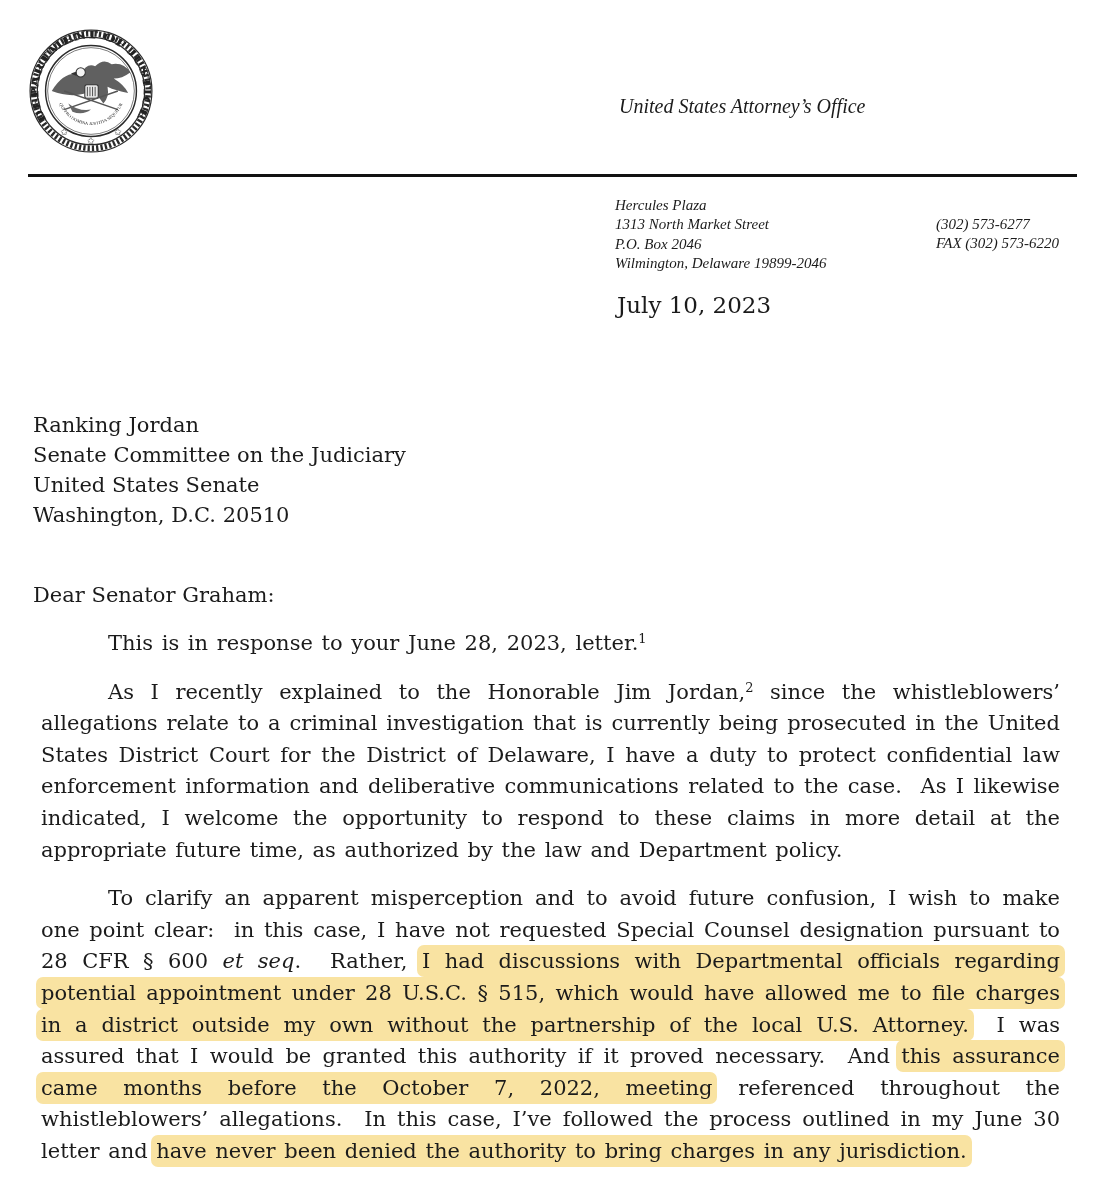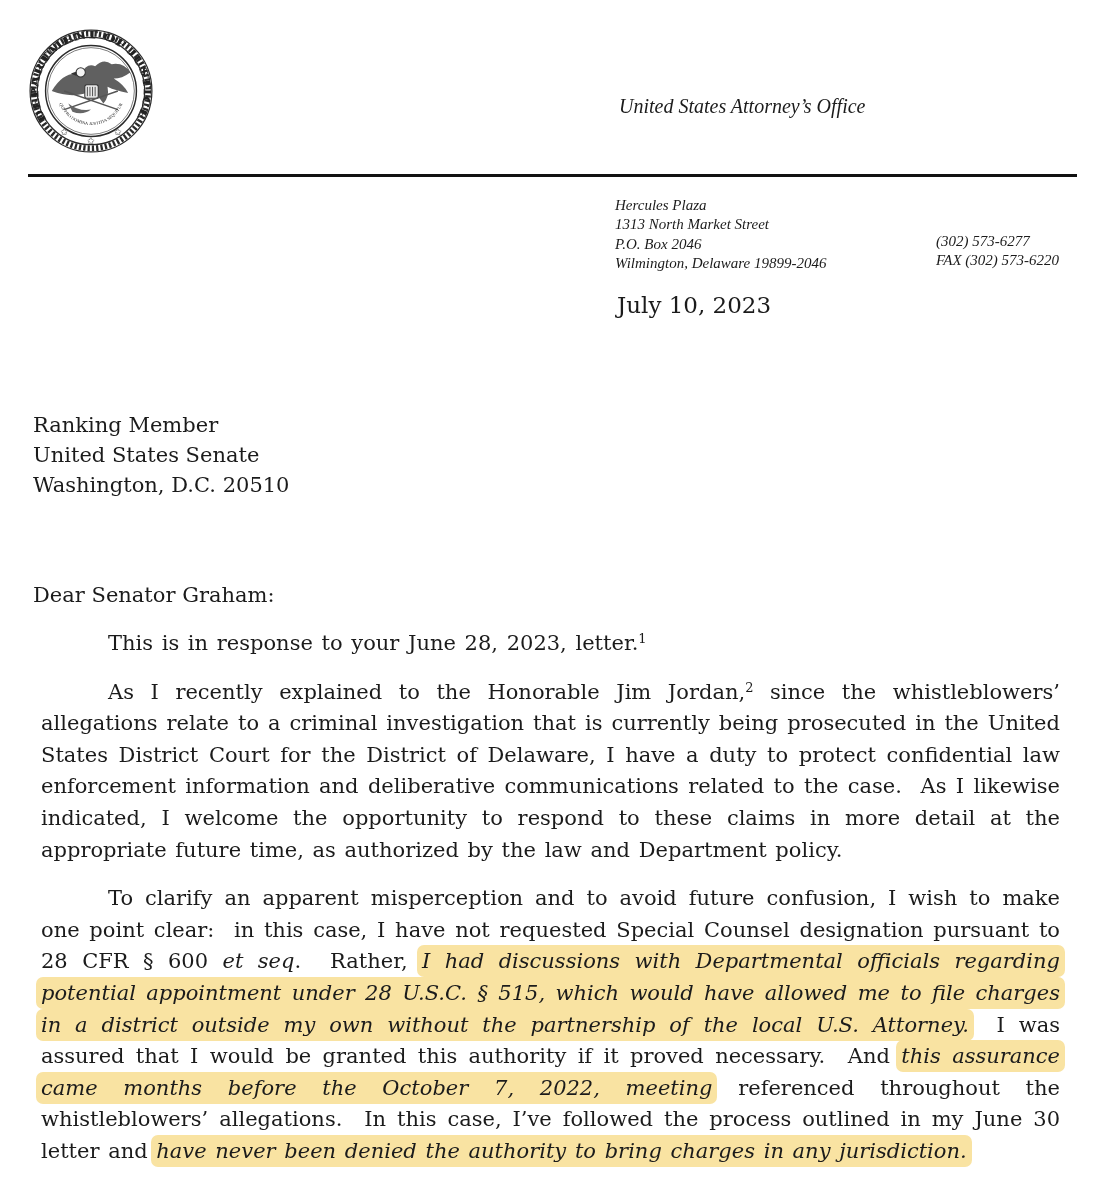--- a/index.html
+++ b/index.html
@@ -60,21 +60,20 @@
   }
   .phone-block {
     position: absolute;
     left: 936px;
     top: 215px;
     font-family: "Liberation Serif", serif;
     font-style: italic;
     font-size: 15px;
     line-height: 19.4px;
     white-space: nowrap;
-    margin-top: 17px;
   }
   .date-line {
     position: absolute;
     left: 617px;
     top: 292px;
     font-size: 23px;
     white-space: nowrap;
   }
   .recipient-block {
     position: absolute;
@@ -112,21 +111,20 @@
   }
   em { font-style: italic; }
   mark {
     background: var(--hl, #F9E3A2);
     color: inherit;
     border-radius: 7px;
     padding: 4px 5px;
     margin: -4px -5px;
     -webkit-box-decoration-break: clone;
     box-decoration-break: clone;
-    font-style: italic;
   }
 </style>
 </head>
 <body>
 
 <div class="page">
 
   <svg class="seal" viewBox="0 0 124 124" aria-hidden="true">
     <circle cx="62" cy="62" r="59" fill="none" stroke="#2a2a2a" stroke-width="1.2"></circle>
     <circle cx="62" cy="62" r="55.5" fill="none" stroke="#2a2a2a" stroke-width="5.5" stroke-dasharray="2.2 2"></circle>
@@ -170,21 +168,22 @@
   </div>
 
   <div class="phone-block">
     <div>(302) 573-6277</div>
     <div>FAX (302) 573-6220</div>
   </div>
 
   <div class="date-line">July 10, 2023</div>
 
   <div class="recipient-block">
-    <div>Ranking Member</div>
+    <div>Ranking Jordan</div>
+    <div>Senate Committee on the Judiciary</div>
     <div>United States Senate</div>
     <div>Washington, D.C. 20510</div>
   </div>
 
   <div class="salutation">Dear Senator Graham:</div>
 
   <div class="letter-body">
     <p><span>This is in response to your June 28, 2023, letter.</span><sup>1</sup></p>
     <p><span>As I recently explained to the Honorable Jim Jordan,</span><sup>2</sup><span> since the whistleblowers’ allegations relate to a criminal investigation that is currently being prosecuted in the United States District Court for the District of Delaware, I have a duty to protect confidential law enforcement information and deliberative communications related to the case.&nbsp; As I likewise indicated, I welcome the opportunity to respond to these claims in more detail at the appropriate future time, as authorized by the law and Department policy.</span></p>
     <p><span>To clarify an apparent misperception and to avoid future confusion, I wish to make one point clear:&nbsp; in this case, I have not requested Special Counsel designation pursuant to 28 CFR § 600 </span><em>et seq</em><span>.&nbsp; Rather, </span><mark>I had discussions with Departmental officials regarding potential appointment under 28 U.S.C. § 515, which would have allowed me to file charges in a district outside my own without the partnership of the local U.S. Attorney.</mark><span>&nbsp; I was assured that I would be granted this authority if it proved necessary.&nbsp; And </span><mark>this assurance came months before the October 7, 2022, meeting</mark><span> referenced throughout the whistleblowers’ allegations.&nbsp; In this case, I’ve followed the process outlined in my June 30 letter and </span><mark>have never been denied the authority to bring charges in any jurisdiction.</mark></p>

